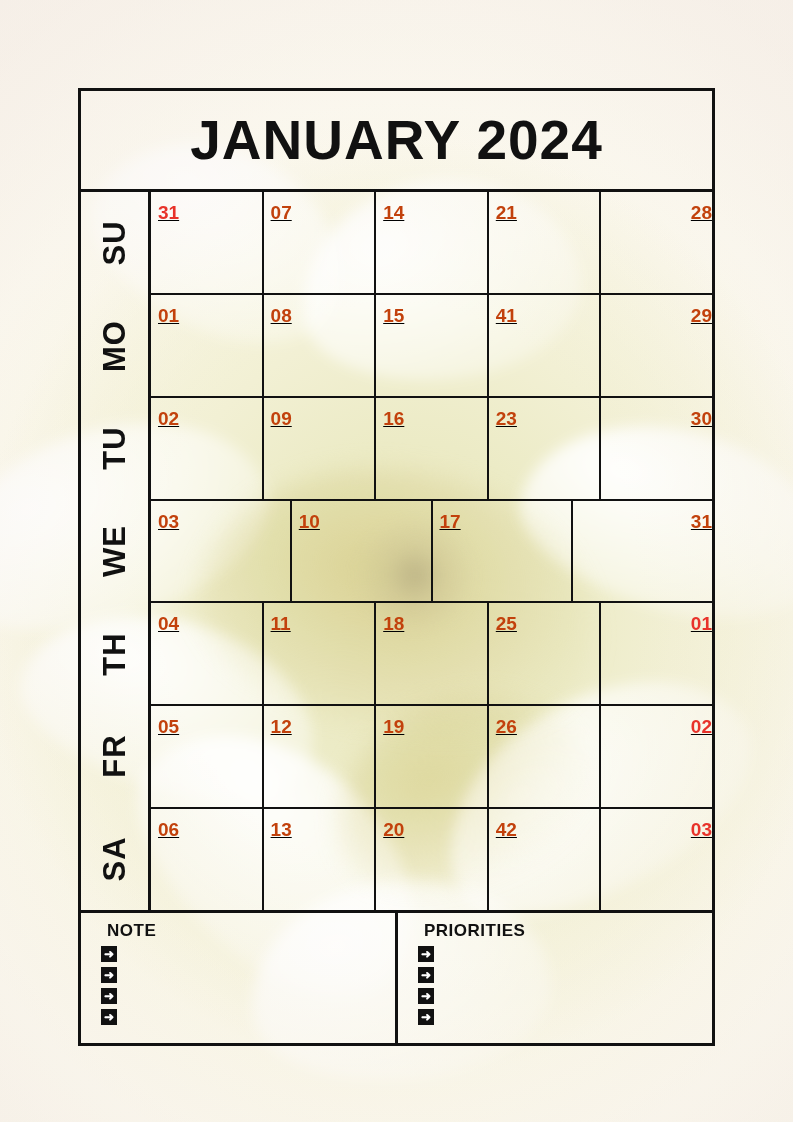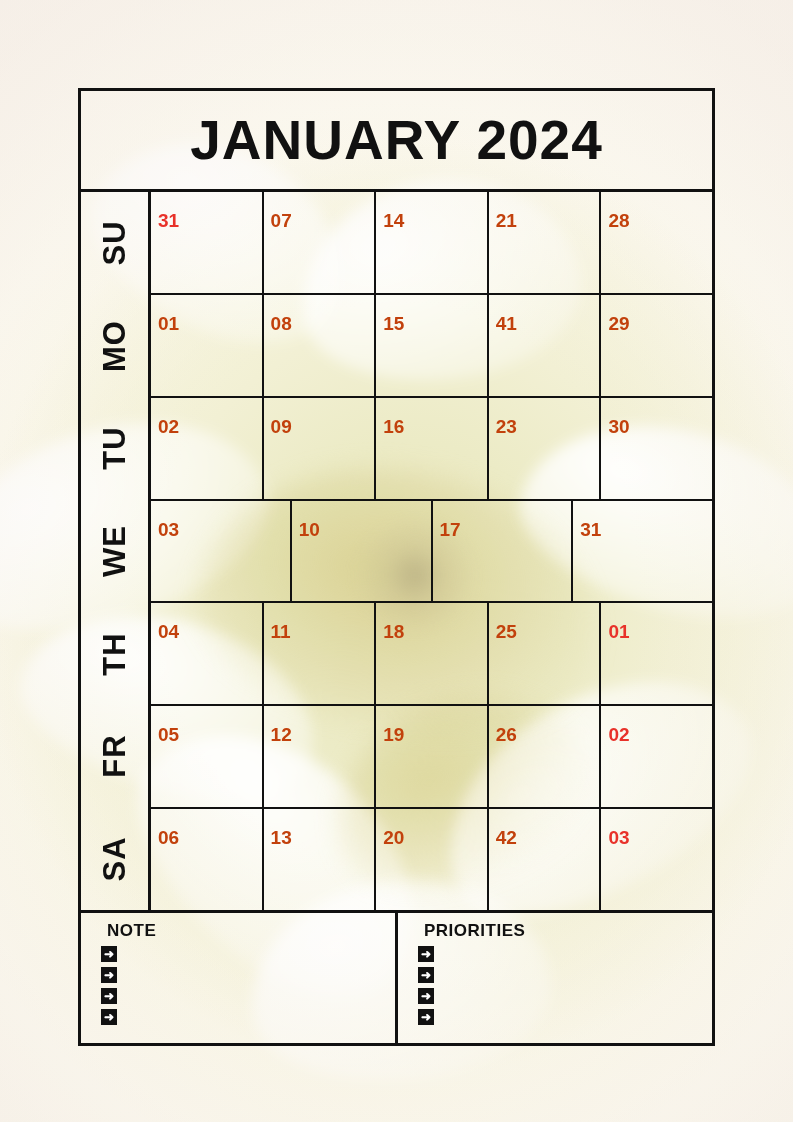--- a/index.html
+++ b/index.html
@@ -117,24 +117,25 @@
   }
   .week-row {
     flex: 1 1 0;
     display: flex;
     border-bottom: 2px solid #111;
   }
   .week-row:last-child { border-bottom: none; }
   .day-cell {
     flex: 1 1 0;
     border-right: 2px solid #111;
-    padding: 19px 0 0 7px;
+    padding: 11px 0 0 7px;
     position: relative;
-  }
-  .day-cell:last-child { border-right: none; }
+    text-decoration: underline;
+  }
+  .day-cell:last-child { border-right: none; text-align: right; }
   .day-num {
     font-size: 19px;
     font-weight: 600;
     color: #c2410c;
     line-height: 1;
   }
   .day-num.out { color: #e8322a; }
 
   
   .footer {

